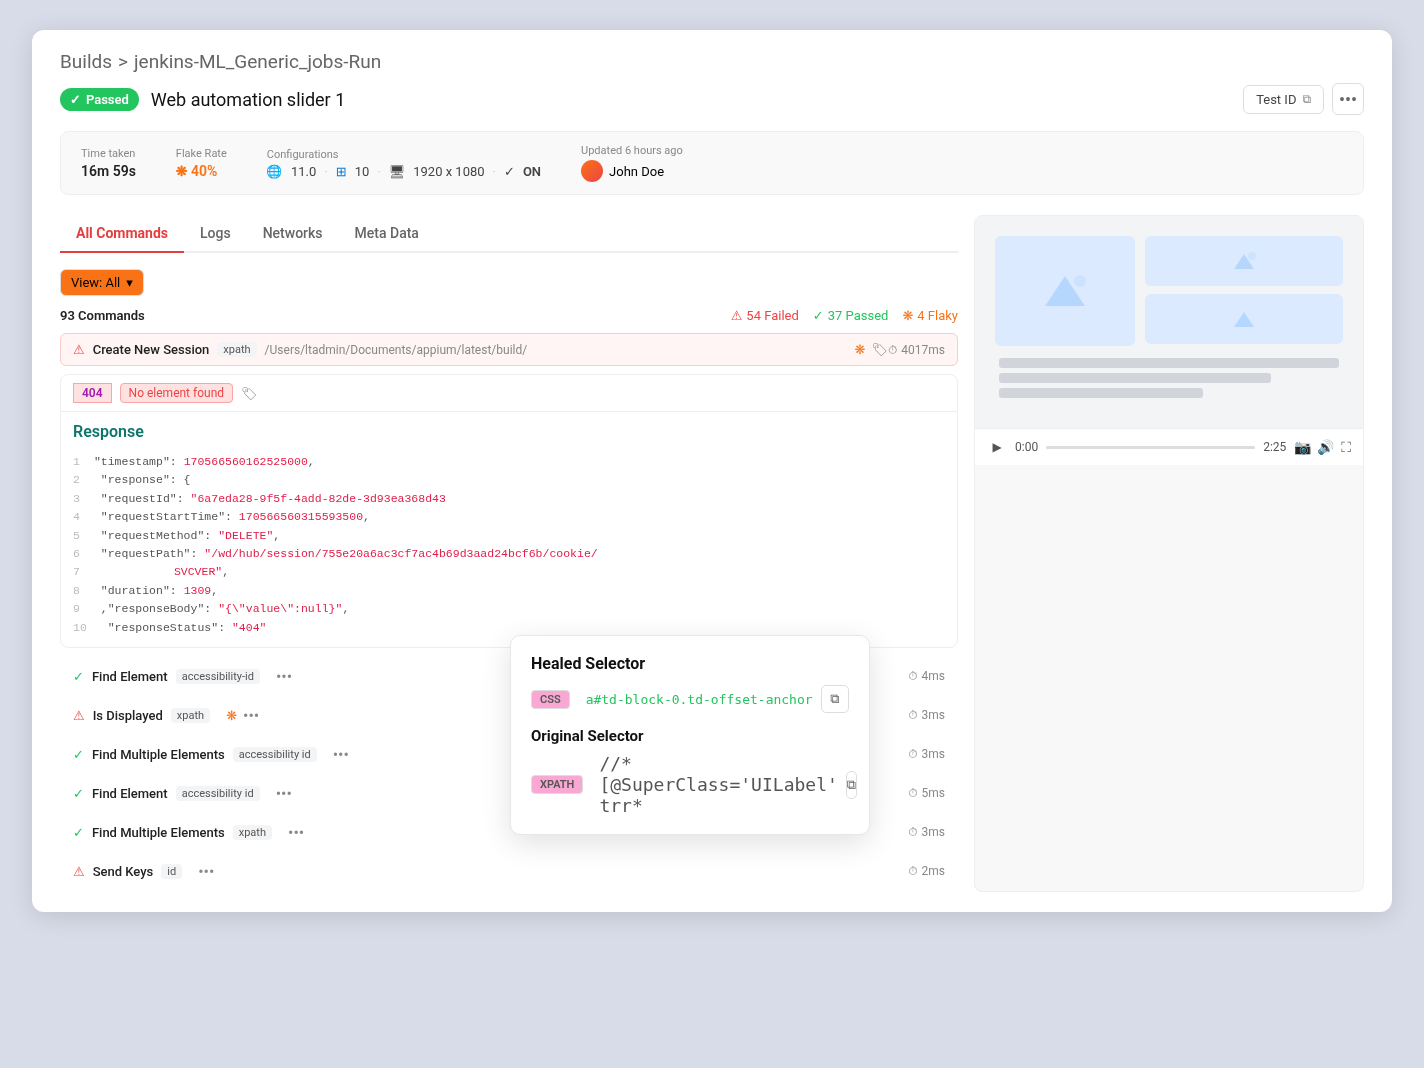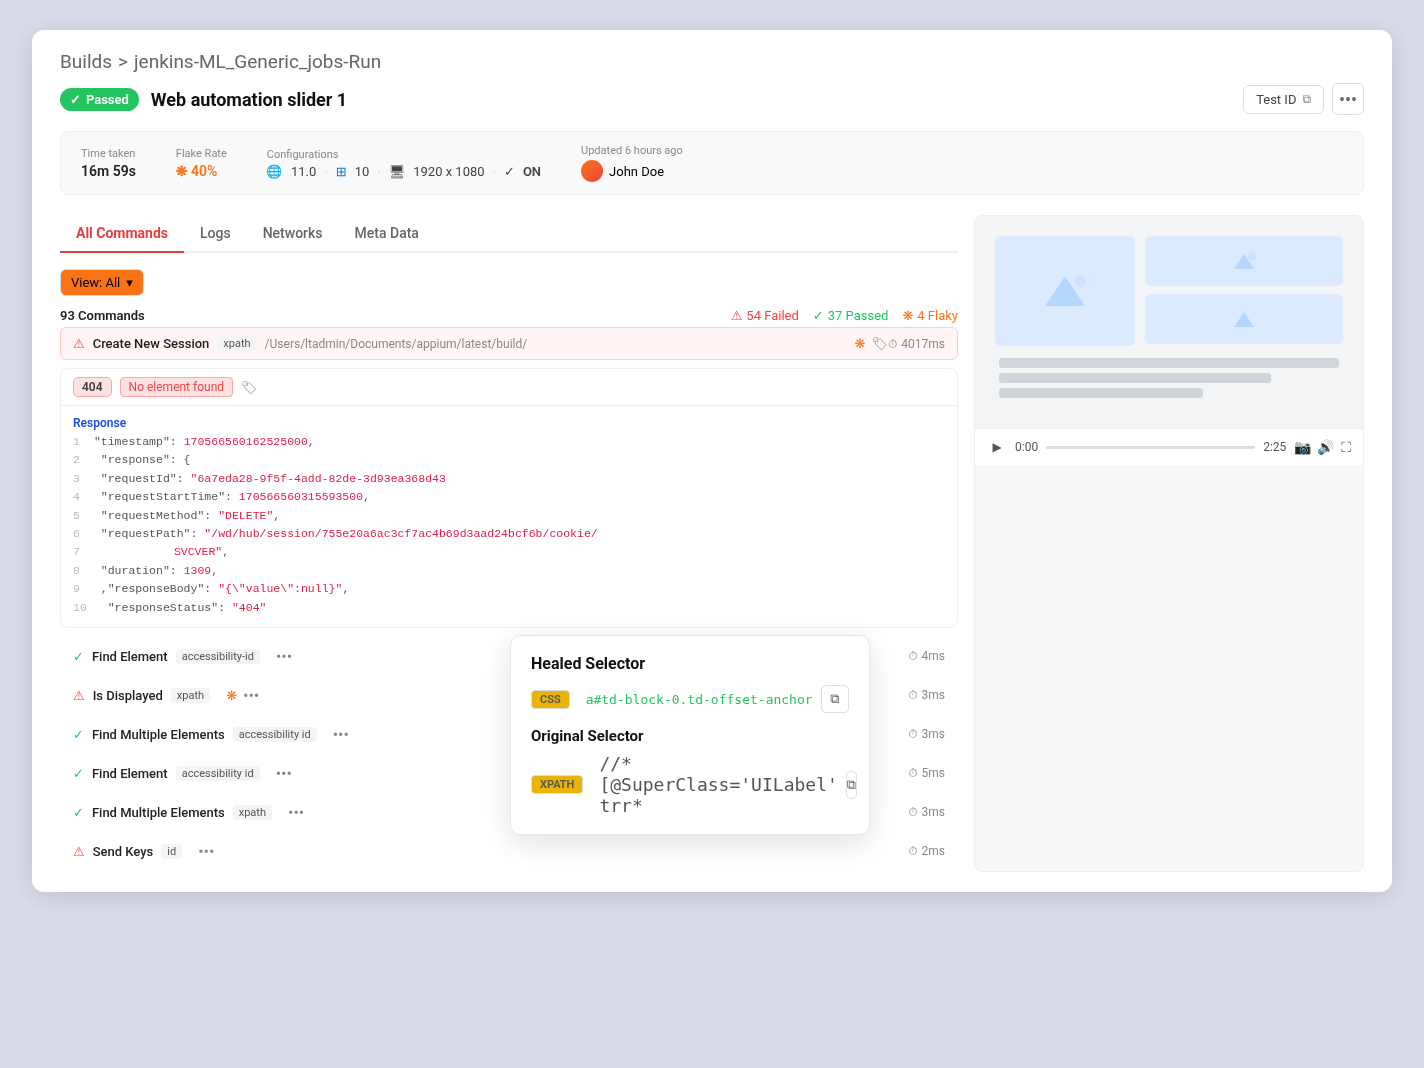--- a/index.html
+++ b/index.html
@@ -74,21 +74,21 @@
       gap: 5px;
       background: #22c55e;
       color: #fff;
       font-size: 13px;
       font-weight: 600;
       padding: 4px 10px;
       border-radius: 20px;
     }
     .build-name {
       font-size: 18px;
-      font-weight: 700;
+      font-weight: 400;
       color: #111;
     }
     .test-id-btn {
       display: flex;
       align-items: center;
       gap: 6px;
       border: 1px solid #ddd;
       border-radius: 6px;
       padding: 6px 12px;
       font-size: 13px;
@@ -209,21 +209,21 @@
       padding: 5px 10px;
       font-size: 13px;
       cursor: pointer;
       background: #f97316;
     }
     
     .commands-bar {
       display: flex;
       align-items: flex-end;
       justify-content: space-between;
-      margin-bottom: 4px;
+      margin-bottom: 10px;
       font-size: 13px;
     }
     .commands-count {
       font-weight: 600;
       color: #222;
     }
     .commands-stats {
       display: flex;
       gap: 14px;
       align-items: center;
@@ -283,44 +283,44 @@
       overflow: hidden;
     }
     .error-tags {
       display: flex;
       align-items: center;
       gap: 8px;
       padding: 8px 12px;
     }
     .tag-404 {
       background: #fee2e2;
-      color: #404040;
+      color: #a21caf;
       border: 1px solid #fca5a5;
-      border-radius: 5px;
+      border-radius: 0;
       padding: 2px 8px;
       font-size: 12px;
       font-weight: 600;
     }
     .tag-no-element {
       background: #fee2e2;
       color: #ef4444;
       border: 1px solid #fca5a5;
       border-radius: 4px;
       padding: 2px 8px;
       font-size: 12px;
     }
     .response-panel {
       border-top: 1px solid #eee;
       padding: 10px 12px;
     }
     .response-title {
-      font-size: 12px;
+      font-size: 16px;
       font-weight: 600;
-      color: #1d4ed8;
-      margin-bottom: 3px;
+      color: #0f766e;
+      margin-bottom: 12px;
     }
     .code-block {
       font-family: 'Courier New', monospace;
       font-size: 11.5px;
       line-height: 1.6;
       color: #555;
     }
     .code-block .line-num {
       color: #bbb;
       margin-right: 14px;
@@ -351,21 +351,21 @@
     }
     .selector-label {
       display: inline-block;
       border: 1px solid #ddd;
       border-radius: 4px;
       padding: 2px 8px;
       font-size: 11px;
       font-weight: 600;
       color: #555;
       margin-right: 8px;
-      background: #eab308;
+      background: #f9a8d4;
     }
     .healed-value {
       color: #22c55e;
       font-size: 13px;
       font-family: monospace;
     }
     .original-title {
       font-size: 15px;
       font-weight: 700;
       color: #111;

